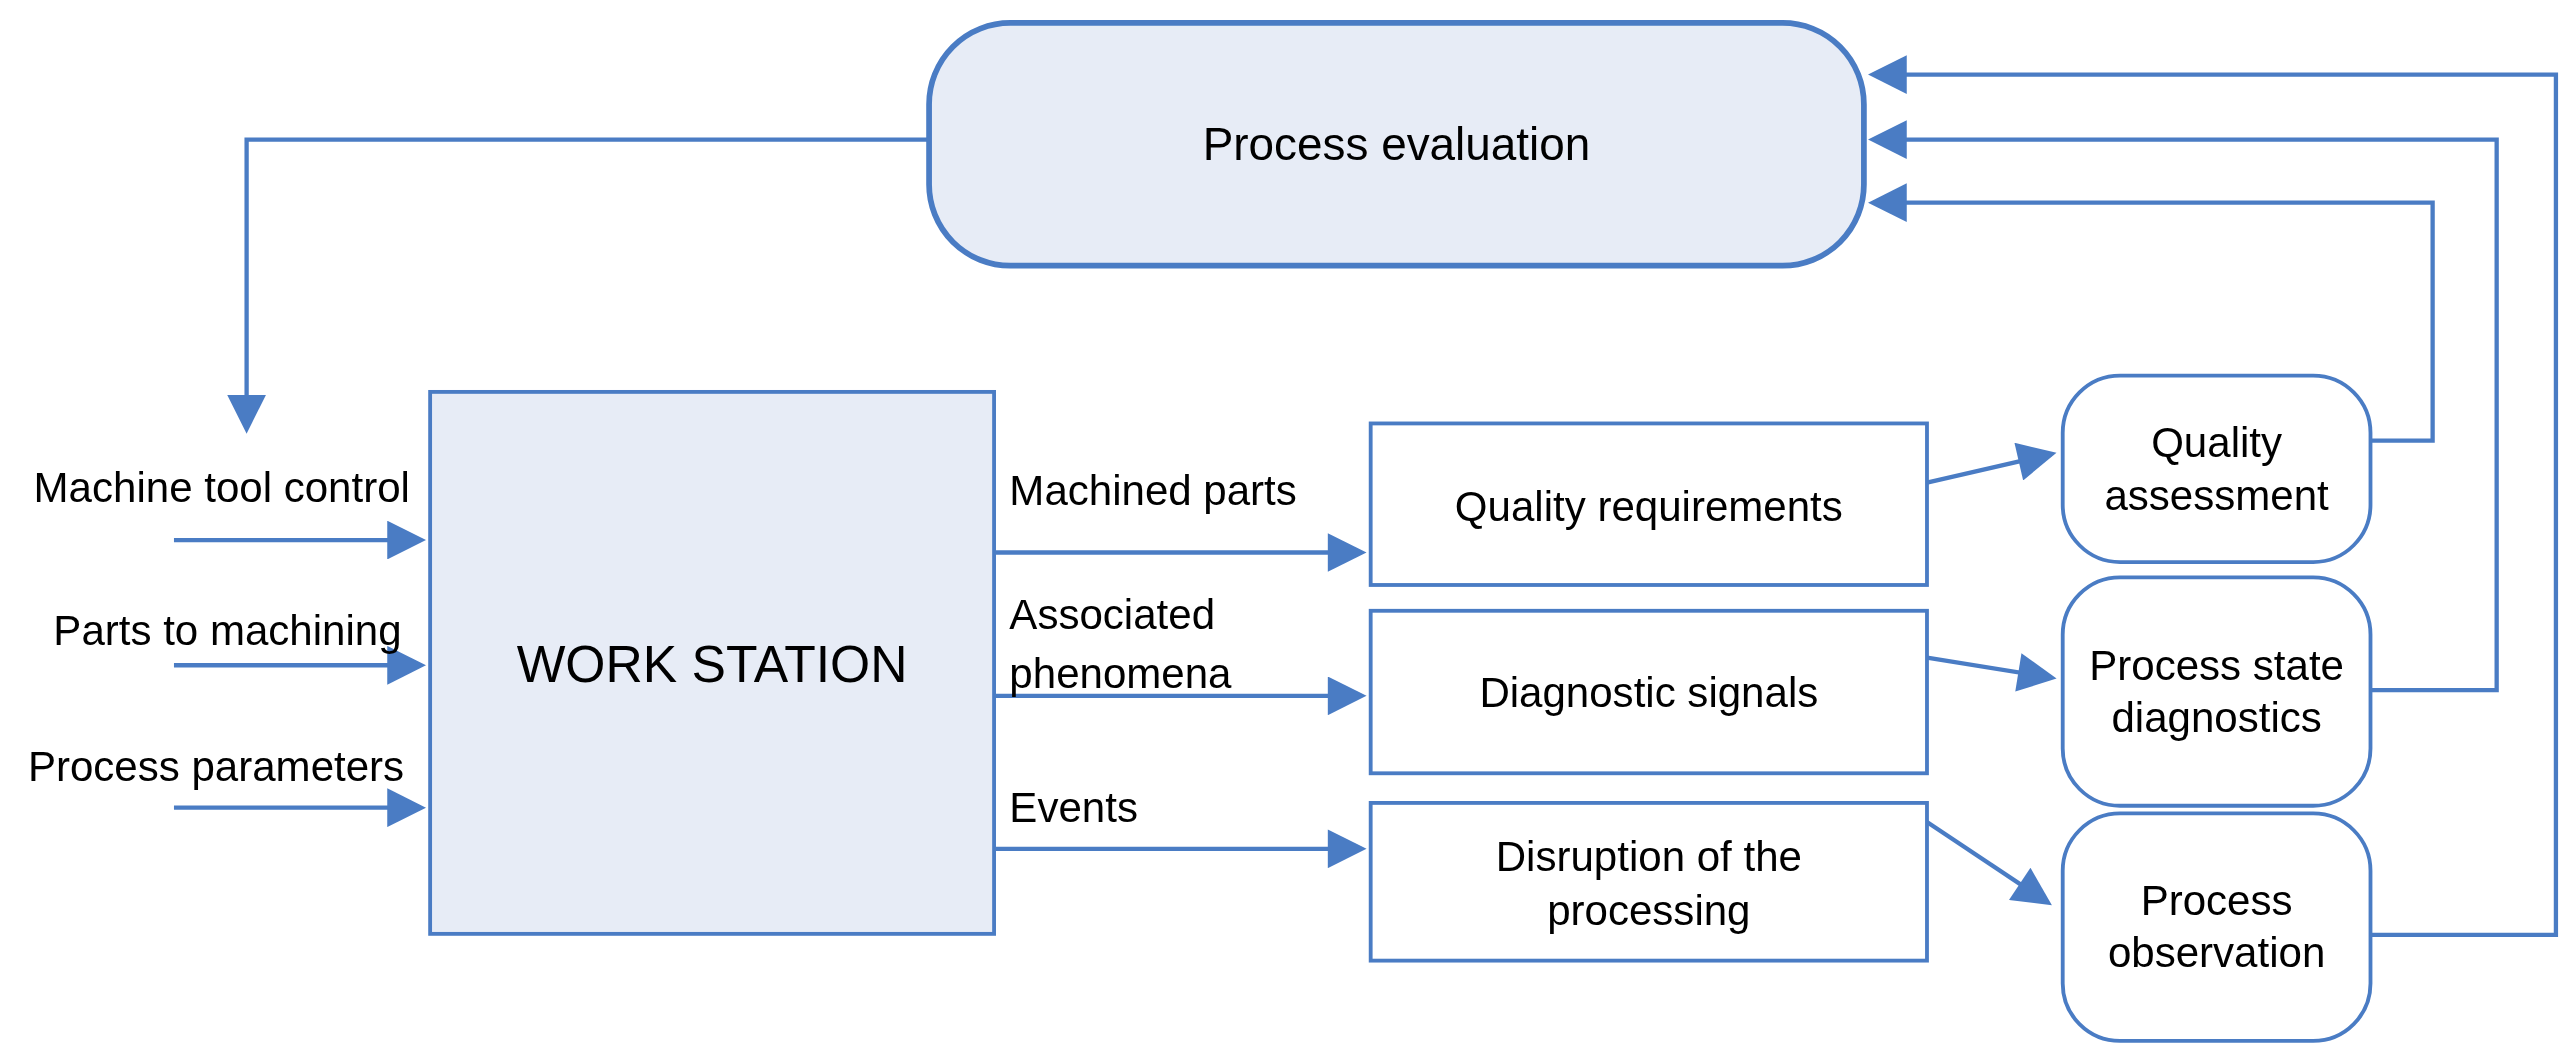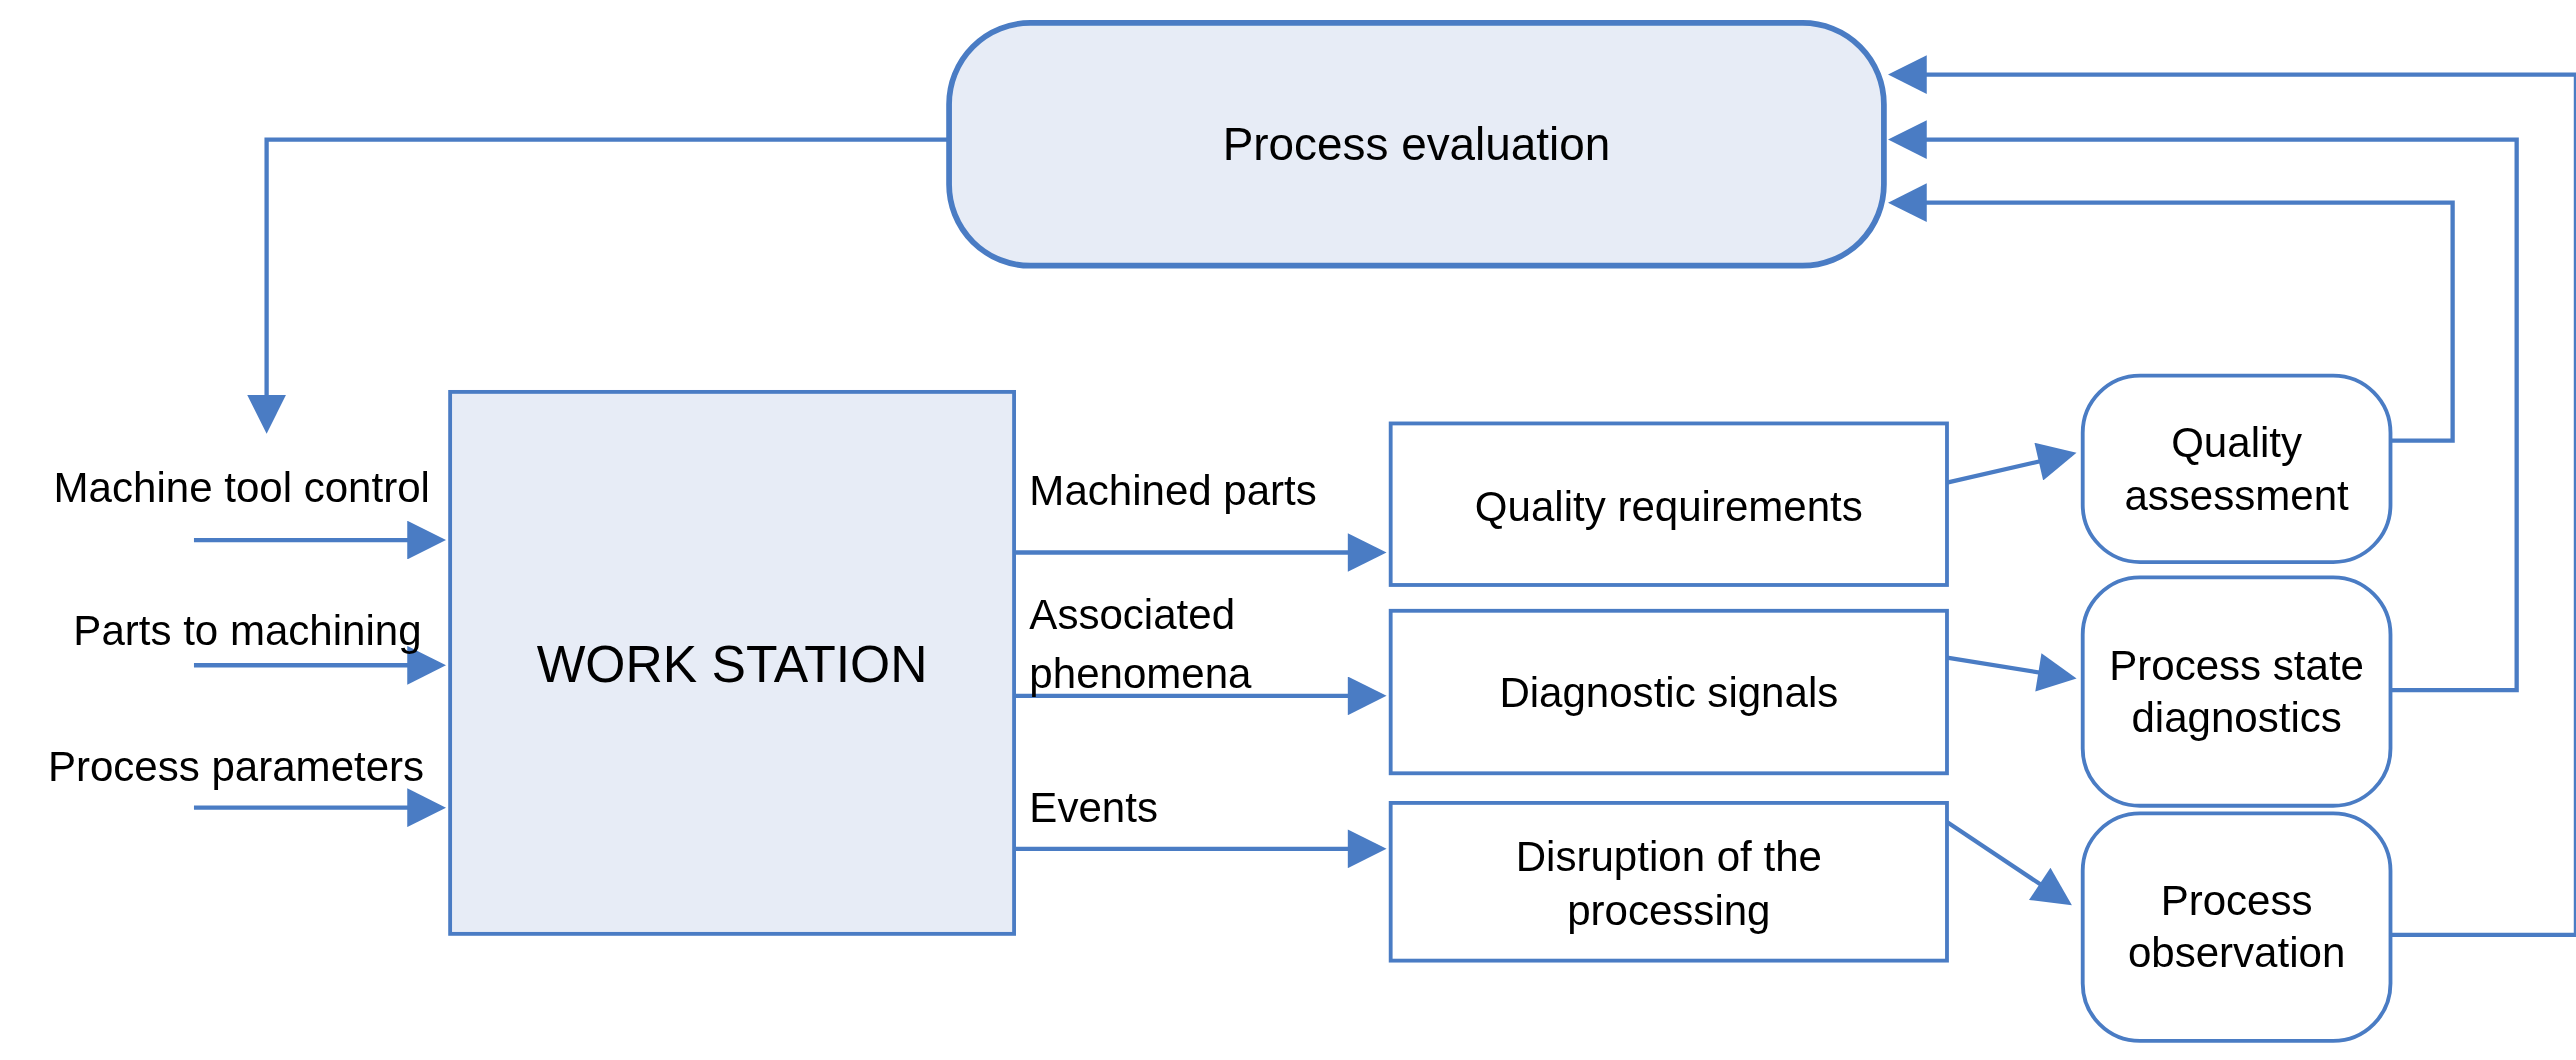--- a/index.html
+++ b/index.html
@@ -8,21 +8,20 @@
     --white-fill:#FFFFFF;
     --text:#000000;
     --bg:#FFFFFF;
   }
   html,body{margin:0;padding:0;background:var(--bg);}
   .stage{
     position:relative;
     width:2376px;height:1061px;
     background:var(--bg);
     font-family:"Liberation Sans", sans-serif;
-    padding-left:20px;
   }
   svg{display:block;}
   .connector{stroke:var(--line);stroke-width:4.5;fill:none;}
   .node-shaded{fill:var(--node-fill);stroke:var(--line);}
   .node-white{fill:var(--white-fill);stroke:var(--line);stroke-width:4;}
   text{fill:var(--text);}
   .lbl{font-size:44px;}
   .title-lg{font-size:48px;}
   .title-ws{font-size:54px;}
 </style>

